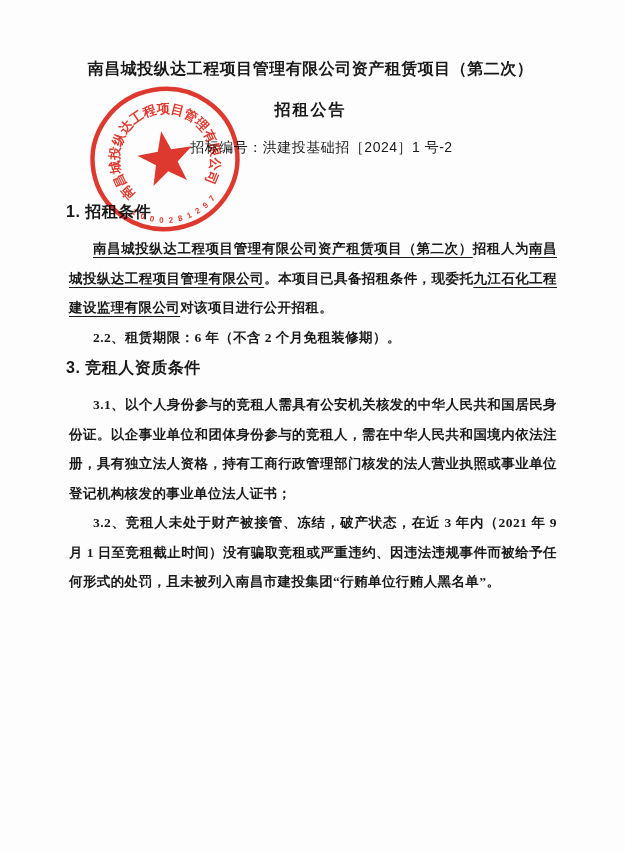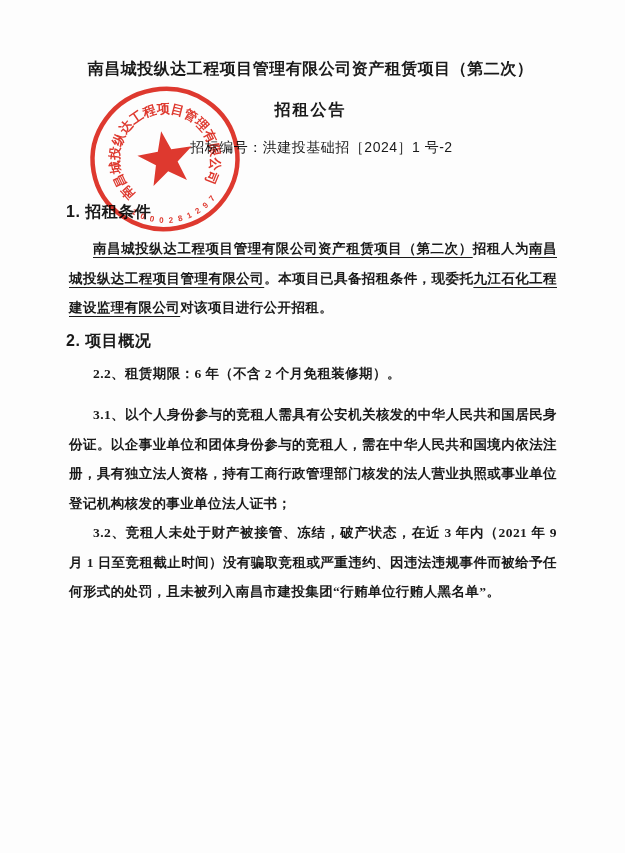--- a/index.html
+++ b/index.html
@@ -109,19 +109,19 @@
     </svg>
   </div>
 
   <h1 class="doc-title">南昌城投纵达工程项目管理有限公司资产租赁项目（第二次）</h1>
   <h2 class="doc-subtitle">招租公告</h2>
   <div class="bid-line"><span>招标编号：</span><span>洪建投基础招［2024］1 号-2</span></div>
 
   <main id="doc-body">
       <h3 class="section-heading s1">1. 招租条件</h3>
       <p class="para"><span class="seg-u">南昌城投纵达工程项目管理有限公司资产租赁项目（第二次）</span><span>招租人为</span><span class="seg-u">南昌城投纵达工程项目管理有限公司</span><span>。本项目已具备招租条件，现委托</span><span class="seg-u">九江石化工程建设监理有限公司</span><span>对该项目进行公开招租。</span></p>
-      <h3 class="section-heading s2">2. 项目概况</h3>
       <p class="para cont"><span>2.2、租赁期限：6 年（不含 2 个月免租装修期）。</span></p>
+      <h3 class="section-heading s3">3. 竞租人资质条件</h3>
       <p class="para"><span>3.1、以个人身份参与的竞租人需具有公安机关核发的中华人民共和国居民身份证。以企事业单位和团体身份参与的竞租人，需在中华人民共和国境内依法注册，具有独立法人资格，持有工商行政管理部门核发的法人营业执照或事业单位登记机构核发的事业单位法人证书；</span></p>
       <p class="para cont"><span>3.2、竞租人未处于财产被接管、冻结，破产状态，在近 3 年内（2021 年 9 月 1 日至竞租截止时间）没有骗取竞租或严重违约、因违法违规事件而被给予任何形式的处罚，且未被列入南昌市建投集团“行贿单位行贿人黑名单”。</span></p>
     </main>
 
 </div>
 
 </body></html>

